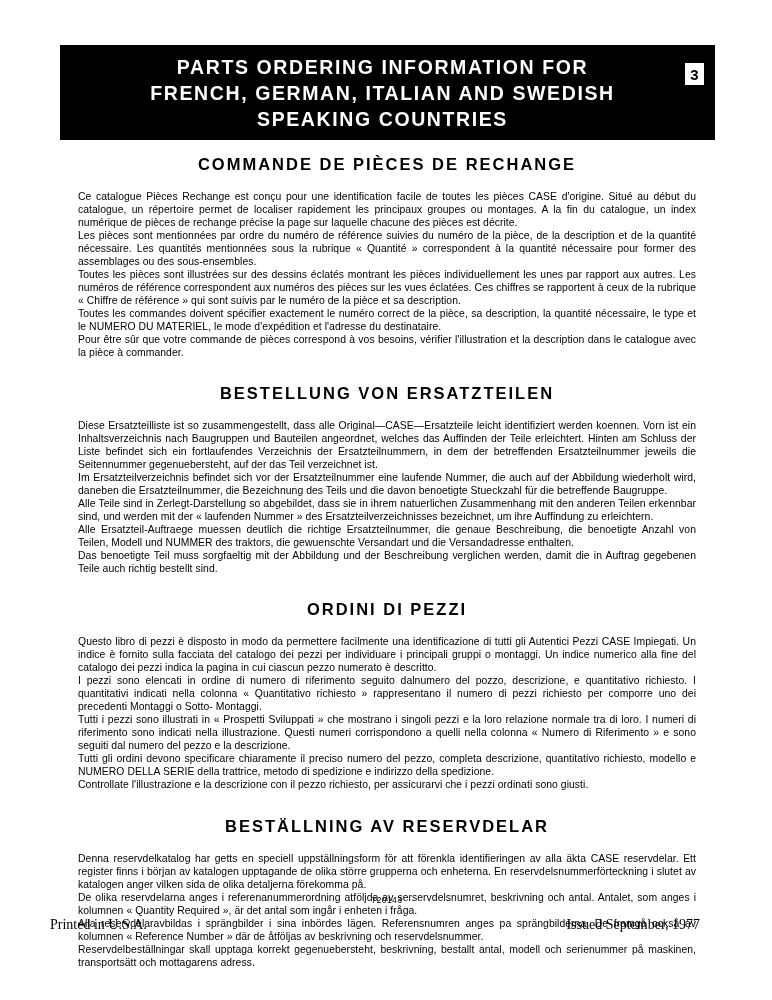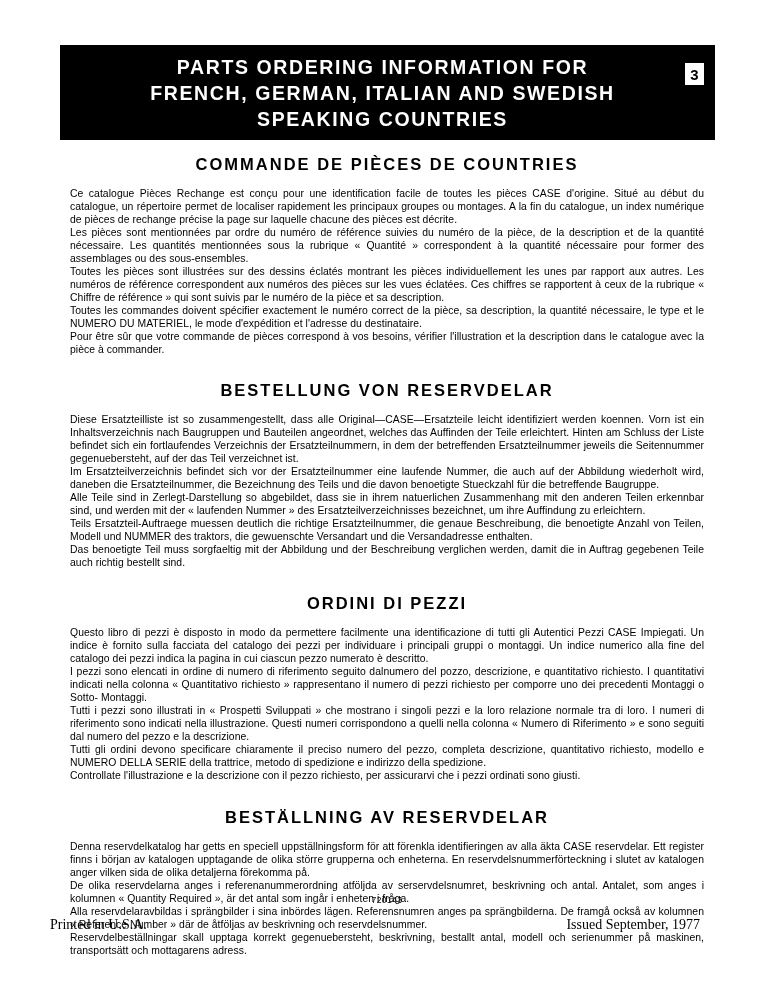--- a/index.html
+++ b/index.html
@@ -88,21 +88,21 @@
     font-weight: bold;
     font-size: 16.5px;
     letter-spacing: 2.0px;
     margin: 0;
     padding: 0;
     font-family: "Liberation Sans", sans-serif;
     white-space: nowrap;
   }
 
   .section-body {
-    margin: 8px;
+    margin: 16px;
     padding: 0;
   }
 
   .para {
     margin: 0;
     padding: 0;
     font-size: 10.4px;
     line-height: 13.0px;
     text-align: justify;
     text-justify: inter-word;
@@ -156,37 +156,37 @@
       <div class="header-line">PARTS ORDERING INFORMATION FOR</div>
       <div class="header-line">FRENCH, GERMAN, ITALIAN AND SWEDISH</div>
       <div class="header-line">SPEAKING COUNTRIES</div>
     </div>
     <div class="page-badge">3</div>
   </div>
 
   <div class="content">
 
     <div class="section sec-fr">
-      <div class="section-heading">COMMANDE DE PIÈCES DE COUNTRIES</div>
+      <div class="section-heading">COMMANDE DE PIÈCES DE RECHANGE</div>
       <div class="section-body">
         <p class="para">Ce catalogue Pièces Rechange est conçu pour une identification facile de toutes les pièces CASE d'origine. Situé au début du catalogue, un répertoire permet de localiser rapidement les principaux groupes ou montages. A la fin du catalogue, un index numérique de pièces de rechange précise la page sur laquelle chacune des pièces est décrite.</p>
         <p class="para">Les pièces sont mentionnées par ordre du numéro de référence suivies du numéro de la pièce, de la description et de la quantité nécessaire. Les quantités mentionnées sous la rubrique « Quantité » correspondent à la quantité nécessaire pour former des assemblages ou des sous-ensembles.</p>
         <p class="para">Toutes les pièces sont illustrées sur des dessins éclatés montrant les pièces individuellement les unes par rapport aux autres. Les numéros de référence correspondent aux numéros des pièces sur les vues éclatées. Ces chiffres se rapportent à ceux de la rubrique « Chiffre de référence » qui sont suivis par le numéro de la pièce et sa description.</p>
         <p class="para">Toutes les commandes doivent spécifier exactement le numéro correct de la pièce, sa description, la quantité nécessaire, le type et le NUMERO DU MATERIEL, le mode d'expédition et l'adresse du destinataire.</p>
         <p class="para">Pour être sûr que votre commande de pièces correspond à vos besoins, vérifier l'illustration et la description dans le catalogue avec la pièce à commander.</p>
       </div>
     </div>
 
     <div class="section sec-de">
-      <div class="section-heading">BESTELLUNG VON RESERVDELAR</div>
+      <div class="section-heading">BESTELLUNG VON ERSATZTEILEN</div>
       <div class="section-body">
         <p class="para">Diese Ersatzteilliste ist so zusammengestellt, dass alle Original—CASE—Ersatzteile leicht identifiziert werden koennen. Vorn ist ein Inhaltsverzeichnis nach Baugruppen und Bauteilen angeordnet, welches das Auffinden der Teile erleichtert. Hinten am Schluss der Liste befindet sich ein fortlaufendes Verzeichnis der Ersatzteilnummern, in dem der betreffenden Ersatzteilnummer jeweils die Seitennummer gegenuebersteht, auf der das Teil verzeichnet ist.</p>
         <p class="para">Im Ersatzteilverzeichnis befindet sich vor der Ersatzteilnummer eine laufende Nummer, die auch auf der Abbildung wiederholt wird, daneben die Ersatzteilnummer, die Bezeichnung des Teils und die davon benoetigte Stueckzahl für die betreffende Baugruppe.</p>
         <p class="para">Alle Teile sind in Zerlegt-Darstellung so abgebildet, dass sie in ihrem natuerlichen Zusammenhang mit den anderen Teilen erkennbar sind, und werden mit der « laufenden Nummer » des Ersatzteilverzeichnisses bezeichnet, um ihre Auffindung zu erleichtern.</p>
-        <p class="para">Teils Ersatzteil-Auftraege muessen deutlich die richtige Ersatzteilnummer, die genaue Beschreibung, die benoetigte Anzahl von Teilen, Modell und NUMMER des traktors, die gewuenschte Versandart und die Versandadresse enthalten.</p>
+        <p class="para">Alle Ersatzteil-Auftraege muessen deutlich die richtige Ersatzteilnummer, die genaue Beschreibung, die benoetigte Anzahl von Teilen, Modell und NUMMER des traktors, die gewuenschte Versandart und die Versandadresse enthalten.</p>
         <p class="para">Das benoetigte Teil muss sorgfaeltig mit der Abbildung und der Beschreibung verglichen werden, damit die in Auftrag gegebenen Teile auch richtig bestellt sind.</p>
       </div>
     </div>
 
     <div class="section sec-it">
       <div class="section-heading">ORDINI DI PEZZI</div>
       <div class="section-body">
         <p class="para">Questo libro di pezzi è disposto in modo da permettere facilmente una identificazione di tutti gli Autentici Pezzi CASE Impiegati. Un indice è fornito sulla facciata del catalogo dei pezzi per individuare i principali gruppi o montaggi. Un indice numerico alla fine del catalogo dei pezzi indica la pagina in cui ciascun pezzo numerato è descritto.</p>
         <p class="para">I pezzi sono elencati in ordine di numero di riferimento seguito dalnumero del pozzo, descrizione, e quantitativo richiesto. I quantitativi indicati nella colonna « Quantitativo richiesto » rappresentano il numero di pezzi richiesto per comporre uno dei precedenti Montaggi o Sotto- Montaggi.</p>
         <p class="para">Tutti i pezzi sono illustrati in « Prospetti Sviluppati » che mostrano i singoli pezzi e la loro relazione normale tra di loro. I numeri di riferimento sono indicati nella illustrazione. Questi numeri corrispondono a quelli nella colonna « Numero di Riferimento » e sono seguiti dal numero del pezzo e la descrizione.</p>

